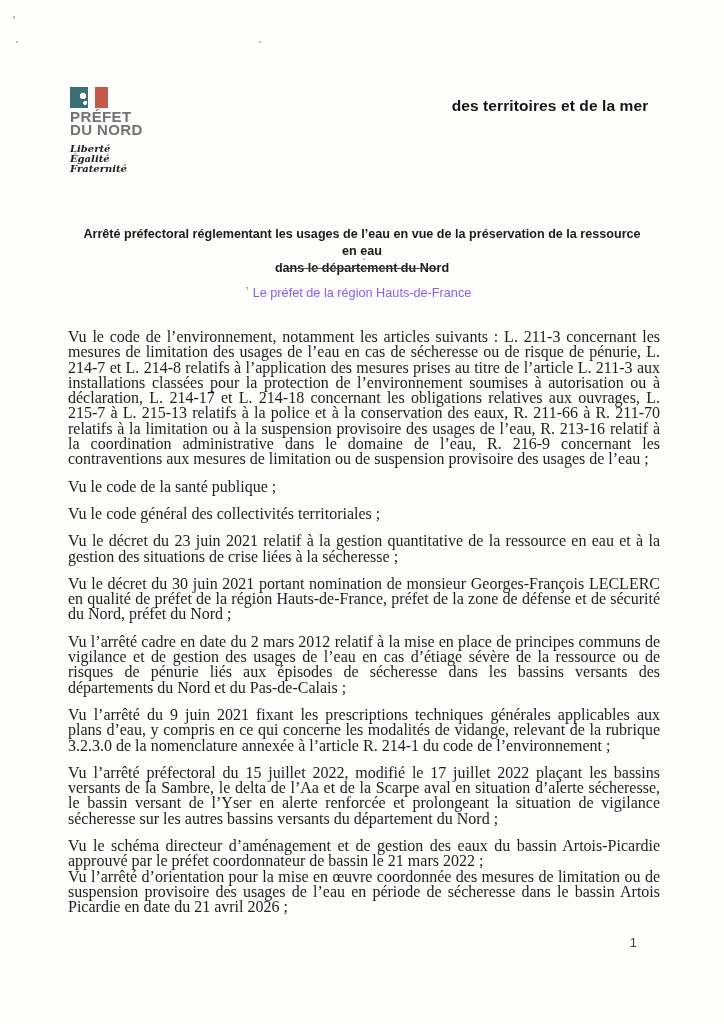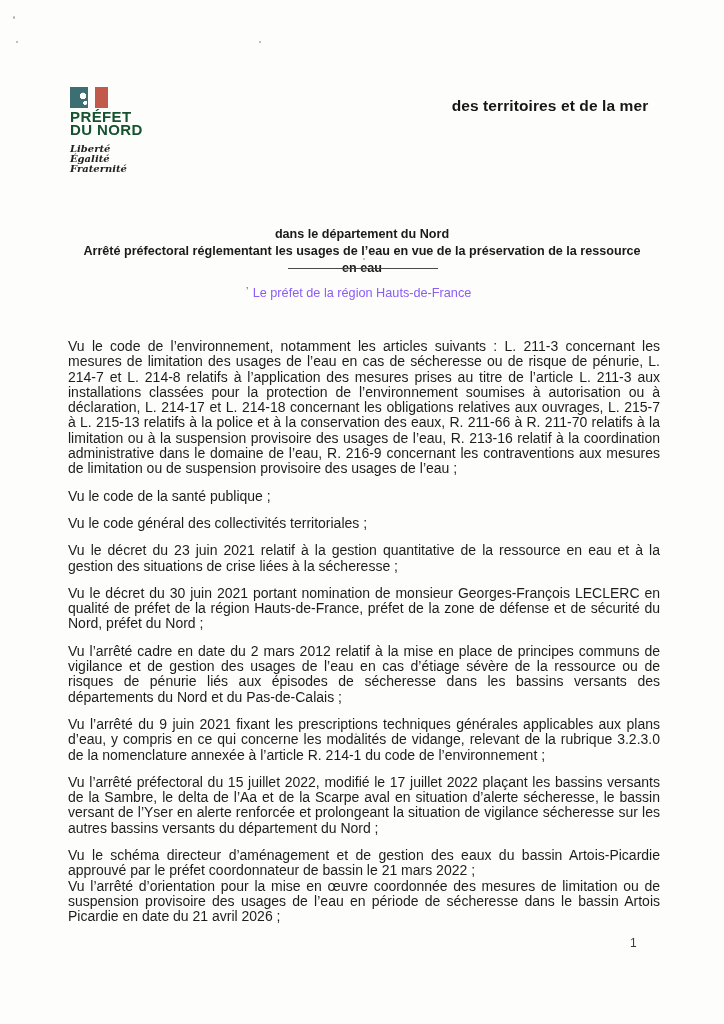--- a/index.html
+++ b/index.html
@@ -52,21 +52,21 @@
     height: 100%;
     background:
       linear-gradient(90deg, #fdfdfc 0 1.5px, rgba(253,253,252,0) 2px),
       var(--flag-red, #c25a4b);
   }
   .prefet-name {
     font-weight: bold;
     font-size: 15px;
     line-height: 13px;
     letter-spacing: .4px;
-    color: #14532d;
+    color: #737373;
   }
   .prefet-name div { margin-bottom: 0; }
   .motto {
     margin-top: 8px;
     font-family: "DejaVu Serif", serif;
     font-style: italic;
     font-weight: bold;
     font-size: 10px;
     line-height: 10px;
     color: #222;
@@ -121,26 +121,27 @@
     left: 246px;
     top: 286px;
     font-size: 10px;
     color: #555;
   }
 
   
   .body-text {
     position: absolute;
     left: 68px;
-    top: 339px;
+    top: 329px;
     width: 592px;
-    font-size: 14px;
+    font-size: 16px;
     line-height: 15.3px;
     text-align: justify;
     color: #1d1d1d;
+    font-family: Liberation Serif, serif;
   }
   .body-text p {
     margin: 0 0 12px 0;
   }
   .body-text p.tight {
     margin-bottom: 0;
   }
 
   
   .page-number {
@@ -177,22 +178,22 @@
       <div>Égalité</div>
       <div>Fraternité</div>
     </div>
   </div>
 
   <div class="service-block">
     <div>des territoires et de la mer</div>
   </div>
 
   <div class="doc-title">
+    <div>Arrêté préfectoral réglementant les usages de l’eau en vue de la préservation de la ressource en eau</div>
     <div>dans le département du Nord</div>
-    <div>Arrêté préfectoral réglementant les usages de l’eau en vue de la préservation de la ressource en eau</div>
   </div>
   <div class="title-rule"></div>
 
   <span class="saluation-mark">’</span>
   <div class="salutation">
     <div>Le préfet de la région Hauts-de-France</div>
   </div>
 
   <div class="body-text">
     <p>Vu le code de l’environnement, notamment les articles suivants : L. 211-3 concernant les mesures de limitation des usages de l’eau en cas de sécheresse ou de risque de pénurie, L. 214-7 et L. 214-8 relatifs à l’application des mesures prises au titre de l’article L. 211-3 aux installations classées pour la protection de l’environnement soumises à autorisation ou à déclaration, L. 214-17 et L. 214-18 concernant les obligations relatives aux ouvrages, L. 215-7 à L. 215-13 relatifs à la police et à la conservation des eaux, R. 211-66 à R. 211-70 relatifs à la limitation ou à la suspension provisoire des usages de l’eau, R. 213-16 relatif à la coordination administrative dans le domaine de l’eau, R. 216-9 concernant les contraventions aux mesures de limitation ou de suspension provisoire des usages de l’eau ;</p>

